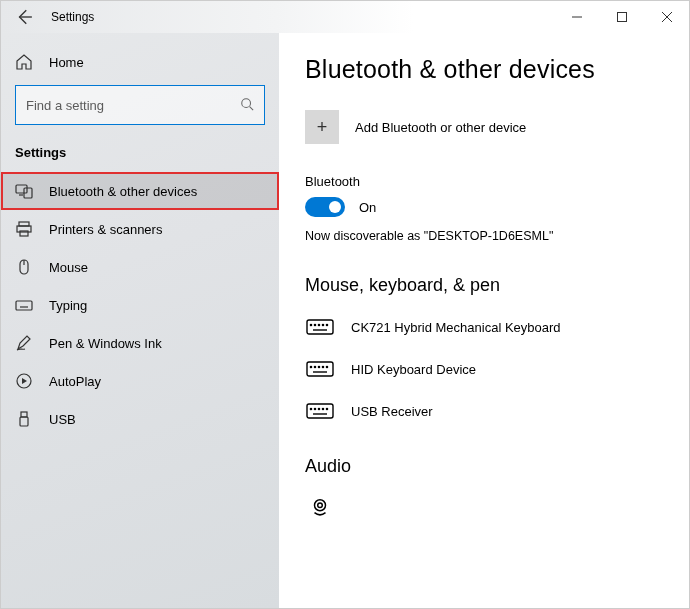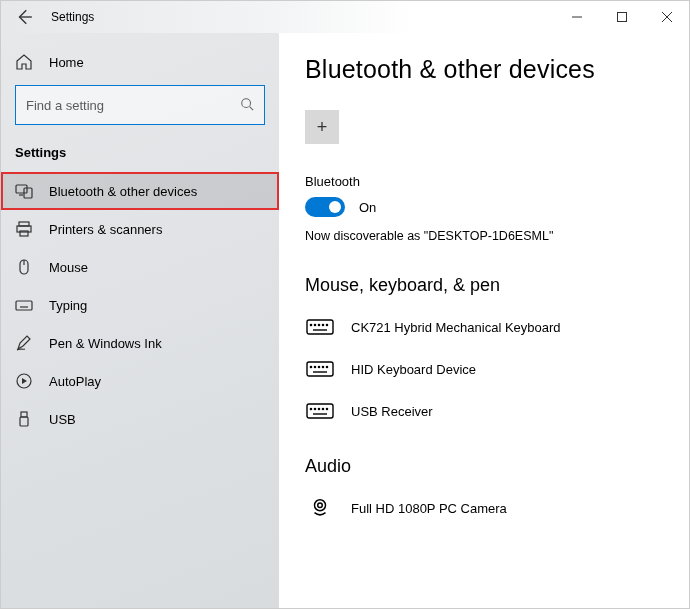--- a/index.html
+++ b/index.html
@@ -228,20 +228,21 @@
           <span>USB</span>
         </div>
       </div>
     </div>
 
     <div class="content">
       <h1>Bluetooth &amp; other devices</h1>
 
       <div class="add-row">
         <div class="add-btn">+</div>
+        <span class="sublabel">Add Bluetooth or other device</span>
       </div>
 
       <div class="sublabel">Bluetooth</div>
       <div class="toggle-row">
         <div class="toggle"></div>
         <span>On</span>
       </div>
       <div class="discover">Now discoverable as "DESKTOP-1D6ESML"</div>
 
       <h2>Mouse, keyboard, &amp; pen</h2>
@@ -300,21 +301,18 @@
 
 
         <div class="dev-row">
           <span class="dev-icon">
             <svg viewBox="0 0 24 24" fill="none" stroke="#000" stroke-width="1.6">
                 <circle cx="12" cy="9" r="6"></circle>
                 <circle cx="12" cy="9" r="2.5"></circle>
                 <path d="M6 17 Q12 22 18 17"></path>
               </svg>
           </span>
-          <div class="dev-text">
-              <span>Full HD 1080P PC Camera</span>
-            </div>
         </div>
       </div>
 
     </div>
   </div>
 </div>
 
 </body></html>

